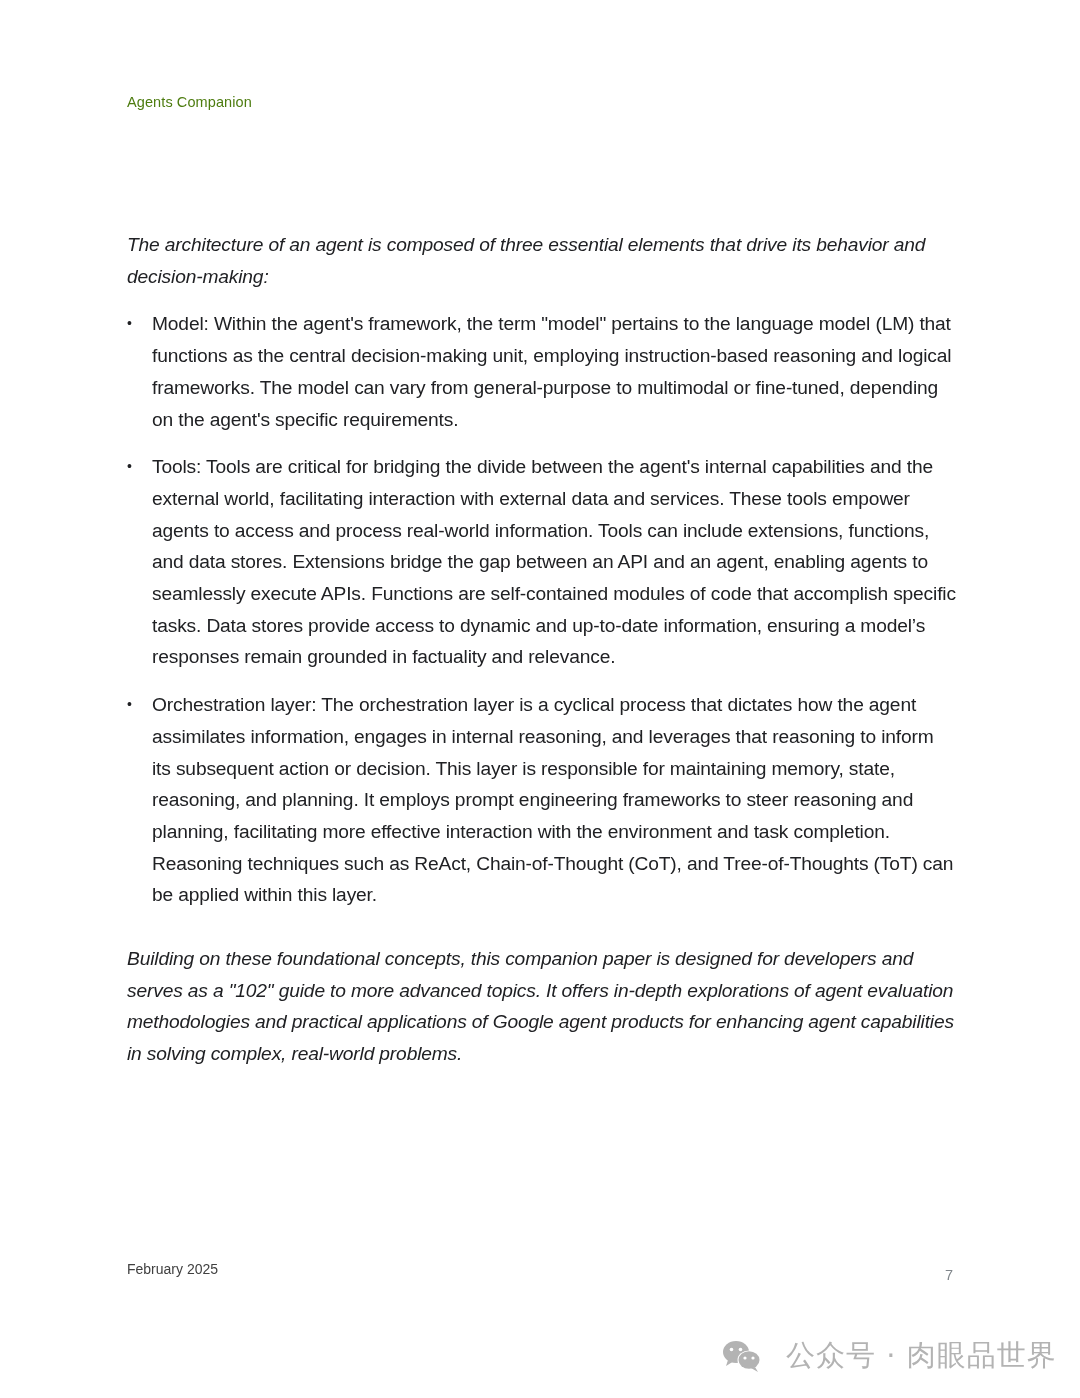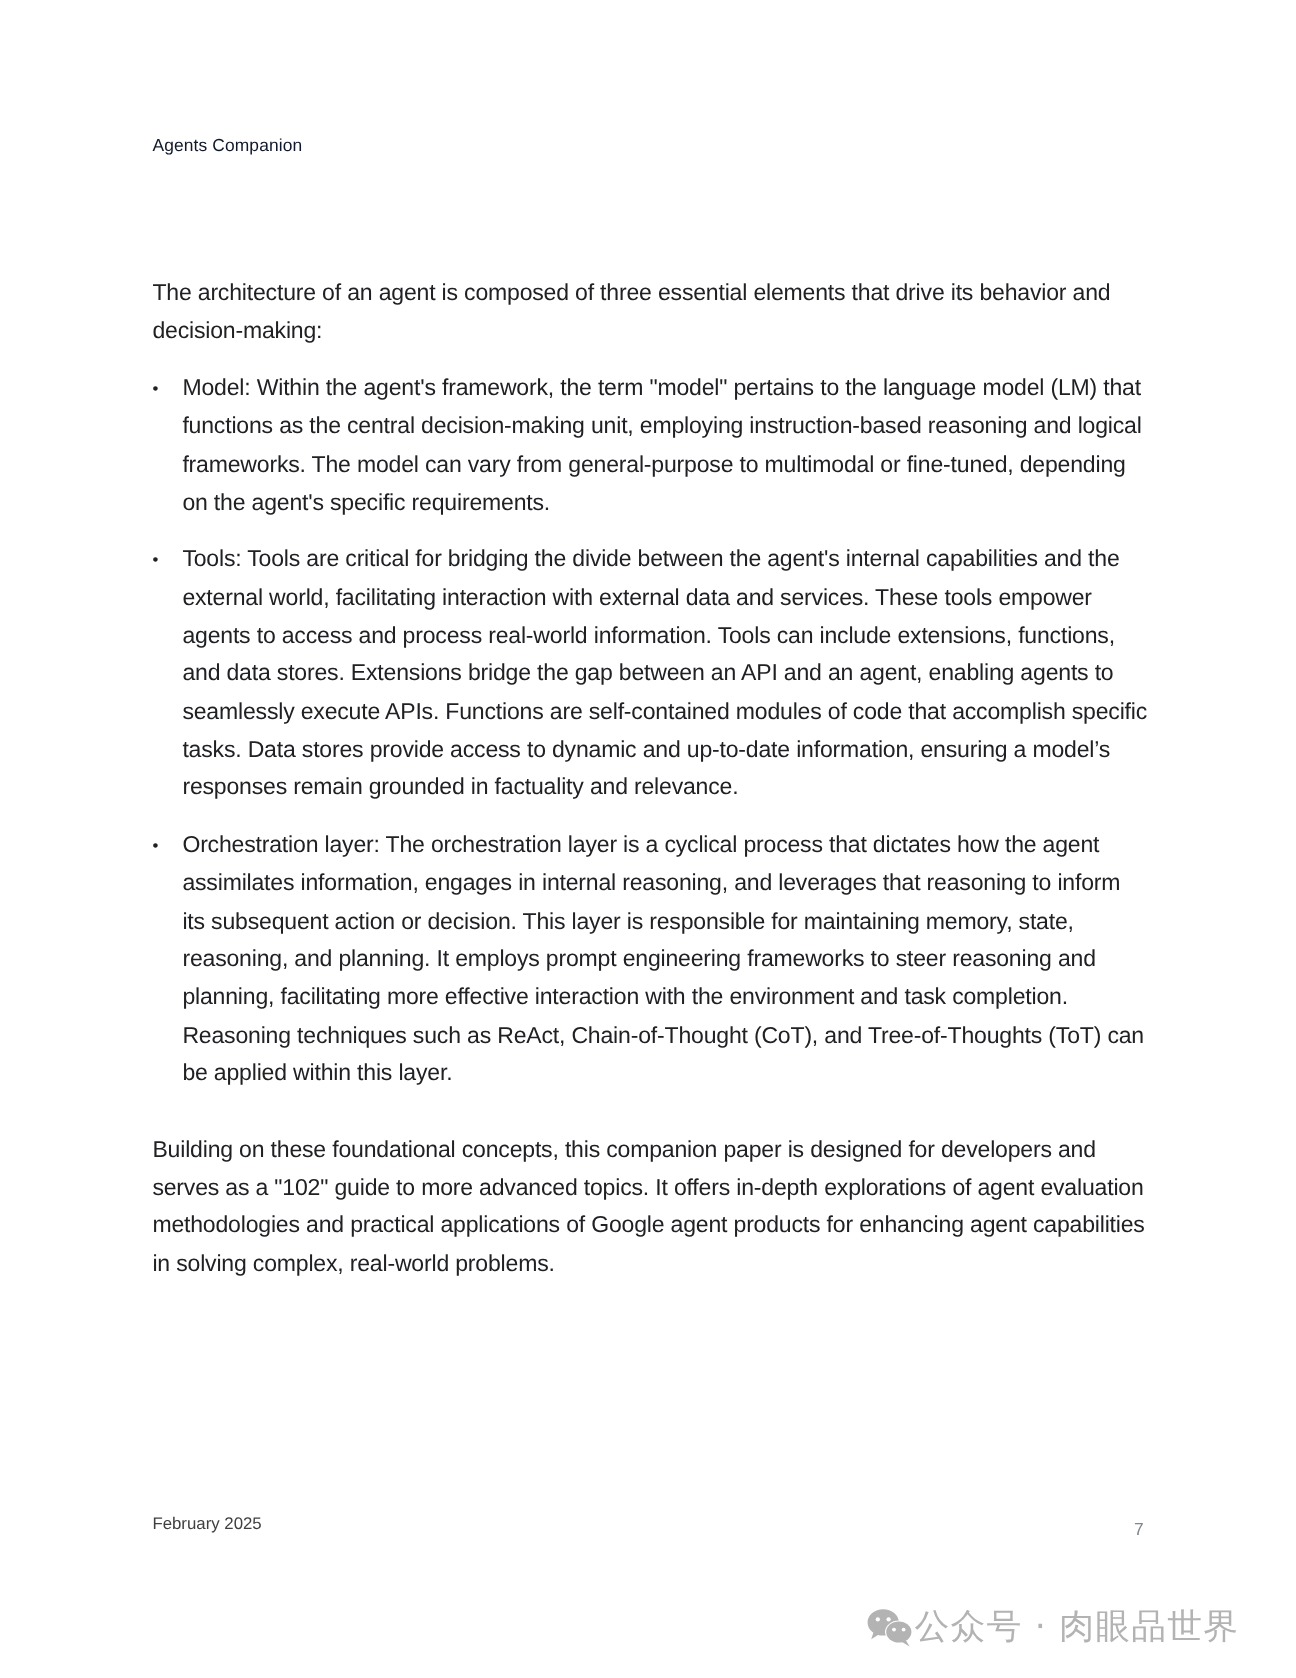--- a/index.html
+++ b/index.html
@@ -11,37 +11,38 @@
       width: 1080px;
       height: 1398px;
       position: relative;
       overflow: hidden;
       font-family: "Liberation Sans", "DejaVu Sans", sans-serif;
       color: #202124;
     }
     .running-header {
       position: absolute;
       left: 127px;
-      top: 114px;
+      top: 94px;
       font-size: 14.5px;
-      color: #0f172a;
+      color: #4d7c0f;
       letter-spacing: 0.1px;
     }
     .content {
       position: absolute;
       left: 127px;
       top: 229px;
       width: 830px;
       font-size: 19.2px;
       line-height: 31.7px;
       color: #202124;
       letter-spacing: -0.15px;
     }
     .content p {
       margin: 0;
+      font-style: italic;
     }
     .intro {
       margin-bottom: 16px !important;
     }
     ul.elements {
       list-style: none;
       margin: 0;
       padding: 0;
     }
     ul.elements li {
@@ -75,21 +76,21 @@
       top: 1267px;
       font-size: 14.5px;
       color: #80868b;
     }
     .watermark {
       position: absolute;
       left: 722px;
       top: 1336px;
       display: flex;
       align-items: center;
-      gap: 0;
+      gap: 24px;
       color: #b3b3b3;
       font-size: 29px;
       font-family: "DejaVu Sans", sans-serif;
       letter-spacing: 1px;
     }
     .watermark svg {
       display: block;
     }
   </style>
 </head>

